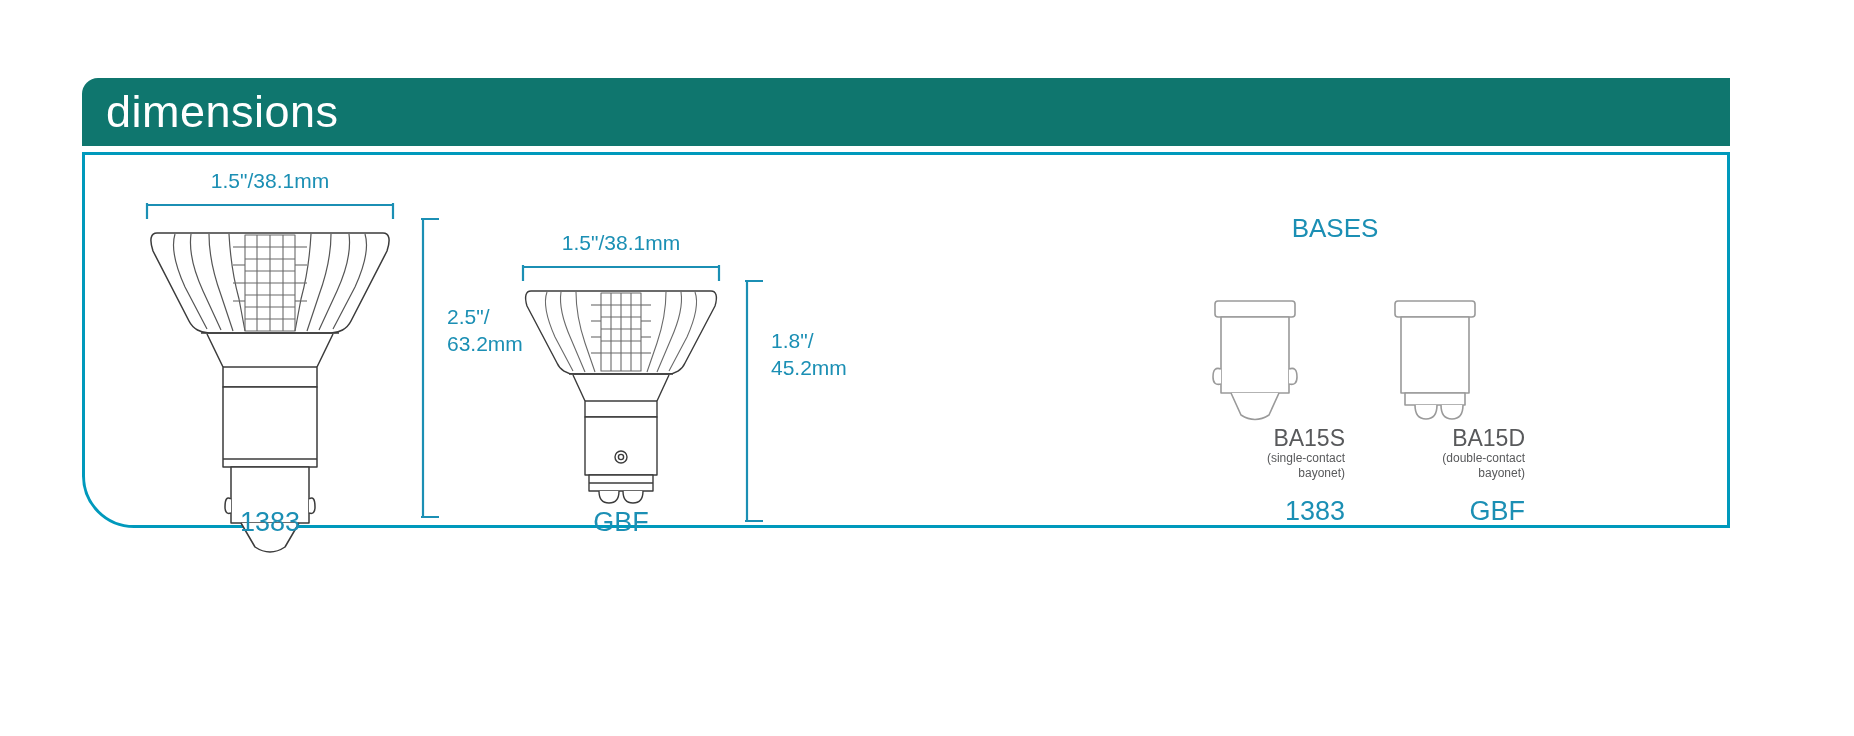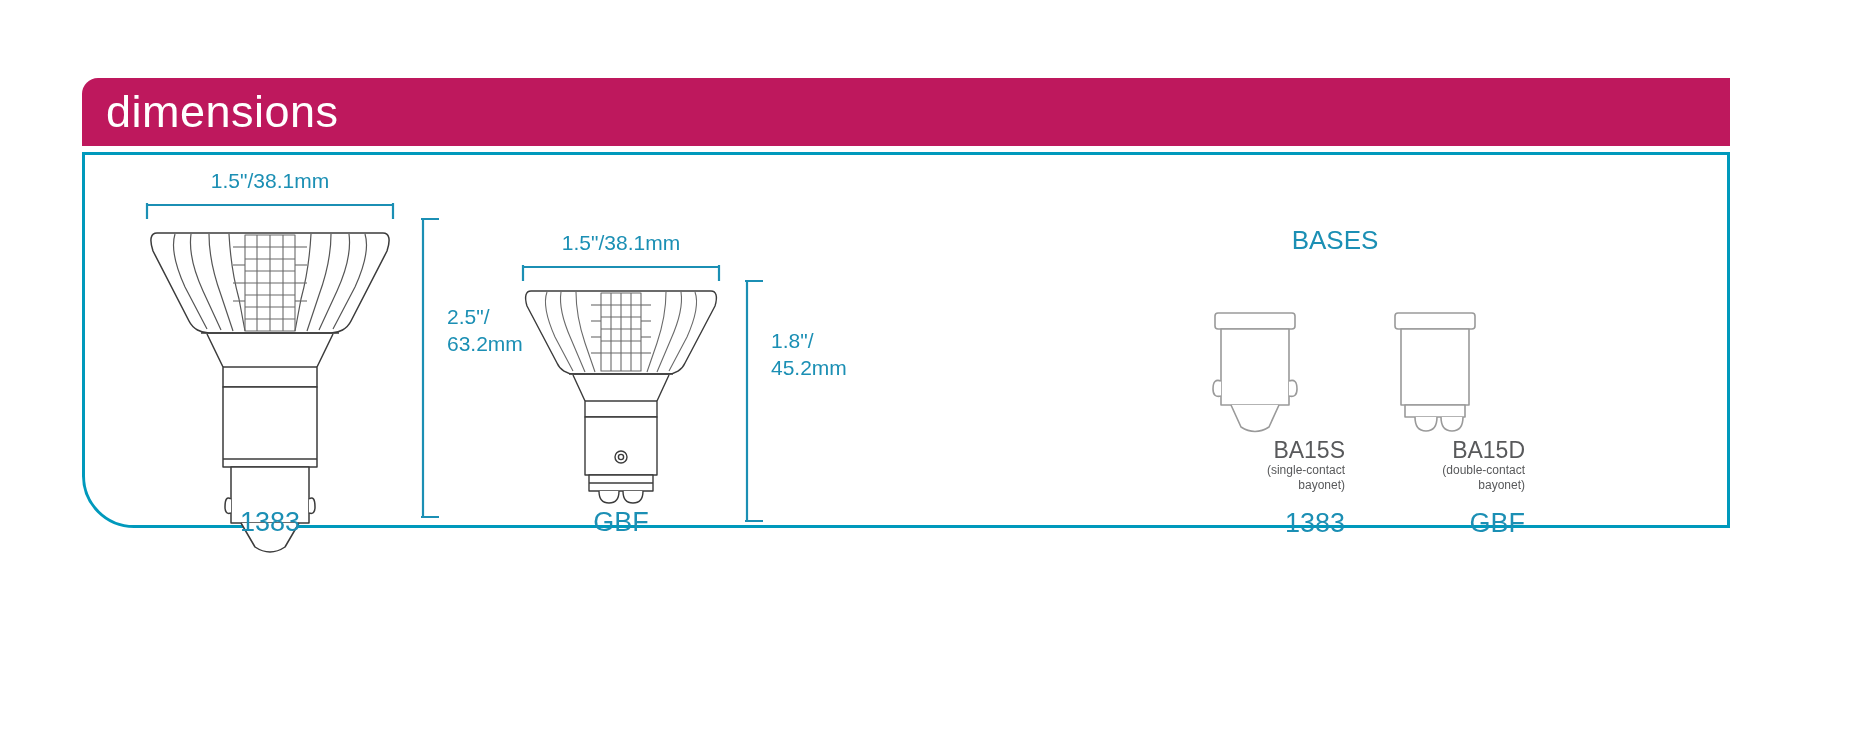--- a/index.html
+++ b/index.html
@@ -24,21 +24,21 @@
     height: 450px;
   }
 
   
   #panel-header {
     position: absolute;
     left: 0;
     top: 0;
     width: 1648px;
     height: 68px;
-    background: #be185d;
+    background: #0f766e;
     border-top-left-radius: 16px;
     box-sizing: border-box;
   }
   #panel-title {
     position: absolute;
     left: 24px;
     top: 50%;
     transform: translateY(-52%);
     color: #ffffff;
     font-size: 45px;
@@ -249,21 +249,21 @@
       <div class="fig-caption" style="left:0px; top:290px; width:200px;">GBF</div>
 
       <svg width="22" height="244" style="position:absolute;left:222px;top:62px;">
         <path d="M2,2 L20,2 M4,2 L4,242 M2,242 L20,242" stroke="#1b8fb4" stroke-width="2.2" fill="none"></path>
       </svg>
 
       <div class="dim-label" style="left:250px; top:110px; width:130px;">1.8"/
 45.2mm</div>
     </div>
 
-    <div class="figure" style="left:1020px; top:12px; width:560px; height:376px;">
+    <div class="figure" style="left:1020px; top:0px; width:560px; height:376px;">
 
       <div id="bases-heading" style="left:130px; top:58px; width:200px; text-align:center;">BASES</div>
 
       <div class="base-block" style="left:60px; top:140px; width:180px;">
         <svg width="180" height="130" viewBox="0 0 180 130" style="margin:0 auto;">
           <g stroke="#9a9a9a" stroke-width="1.6" fill="#ffffff" stroke-linejoin="round">
             <rect x="50" y="6" width="80" height="16" rx="3"></rect>
             <rect x="56" y="22" width="68" height="76"></rect>
             <path d="M56,74 q-8,-3 -8,8 q0,9 8,7"></path>
             <path d="M124,74 q8,-3 8,8 q0,9 -8,7"></path>

